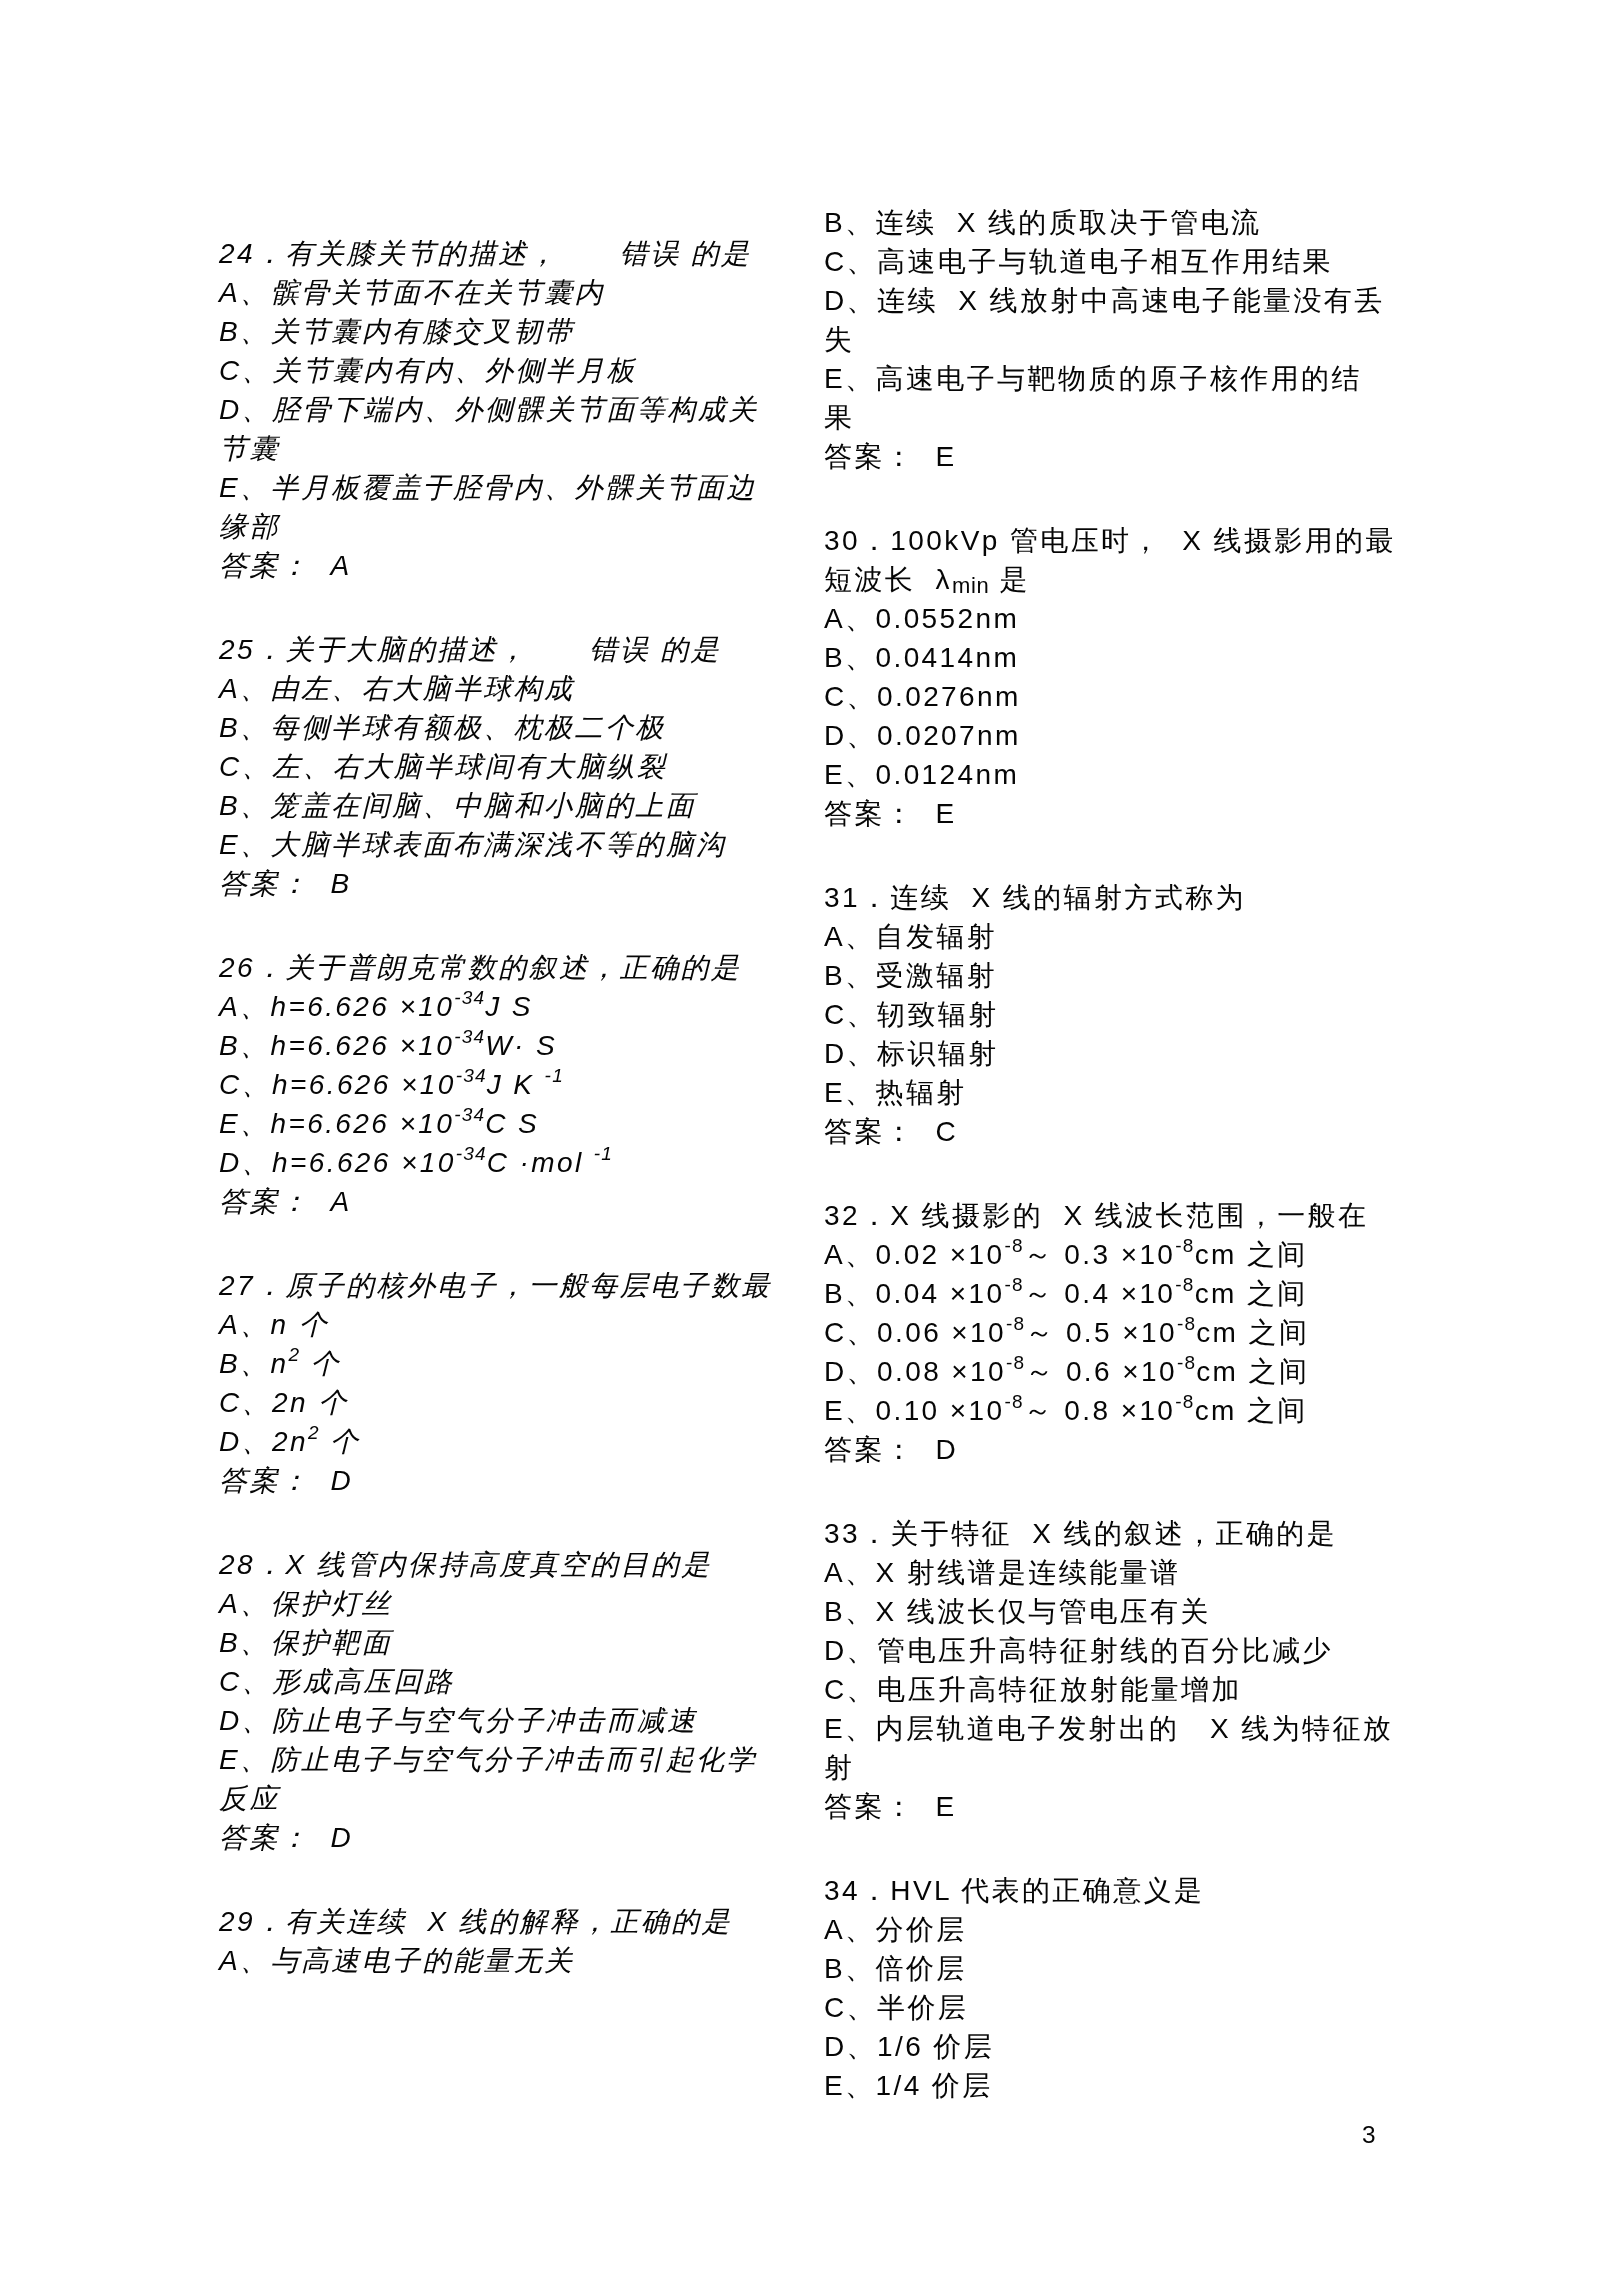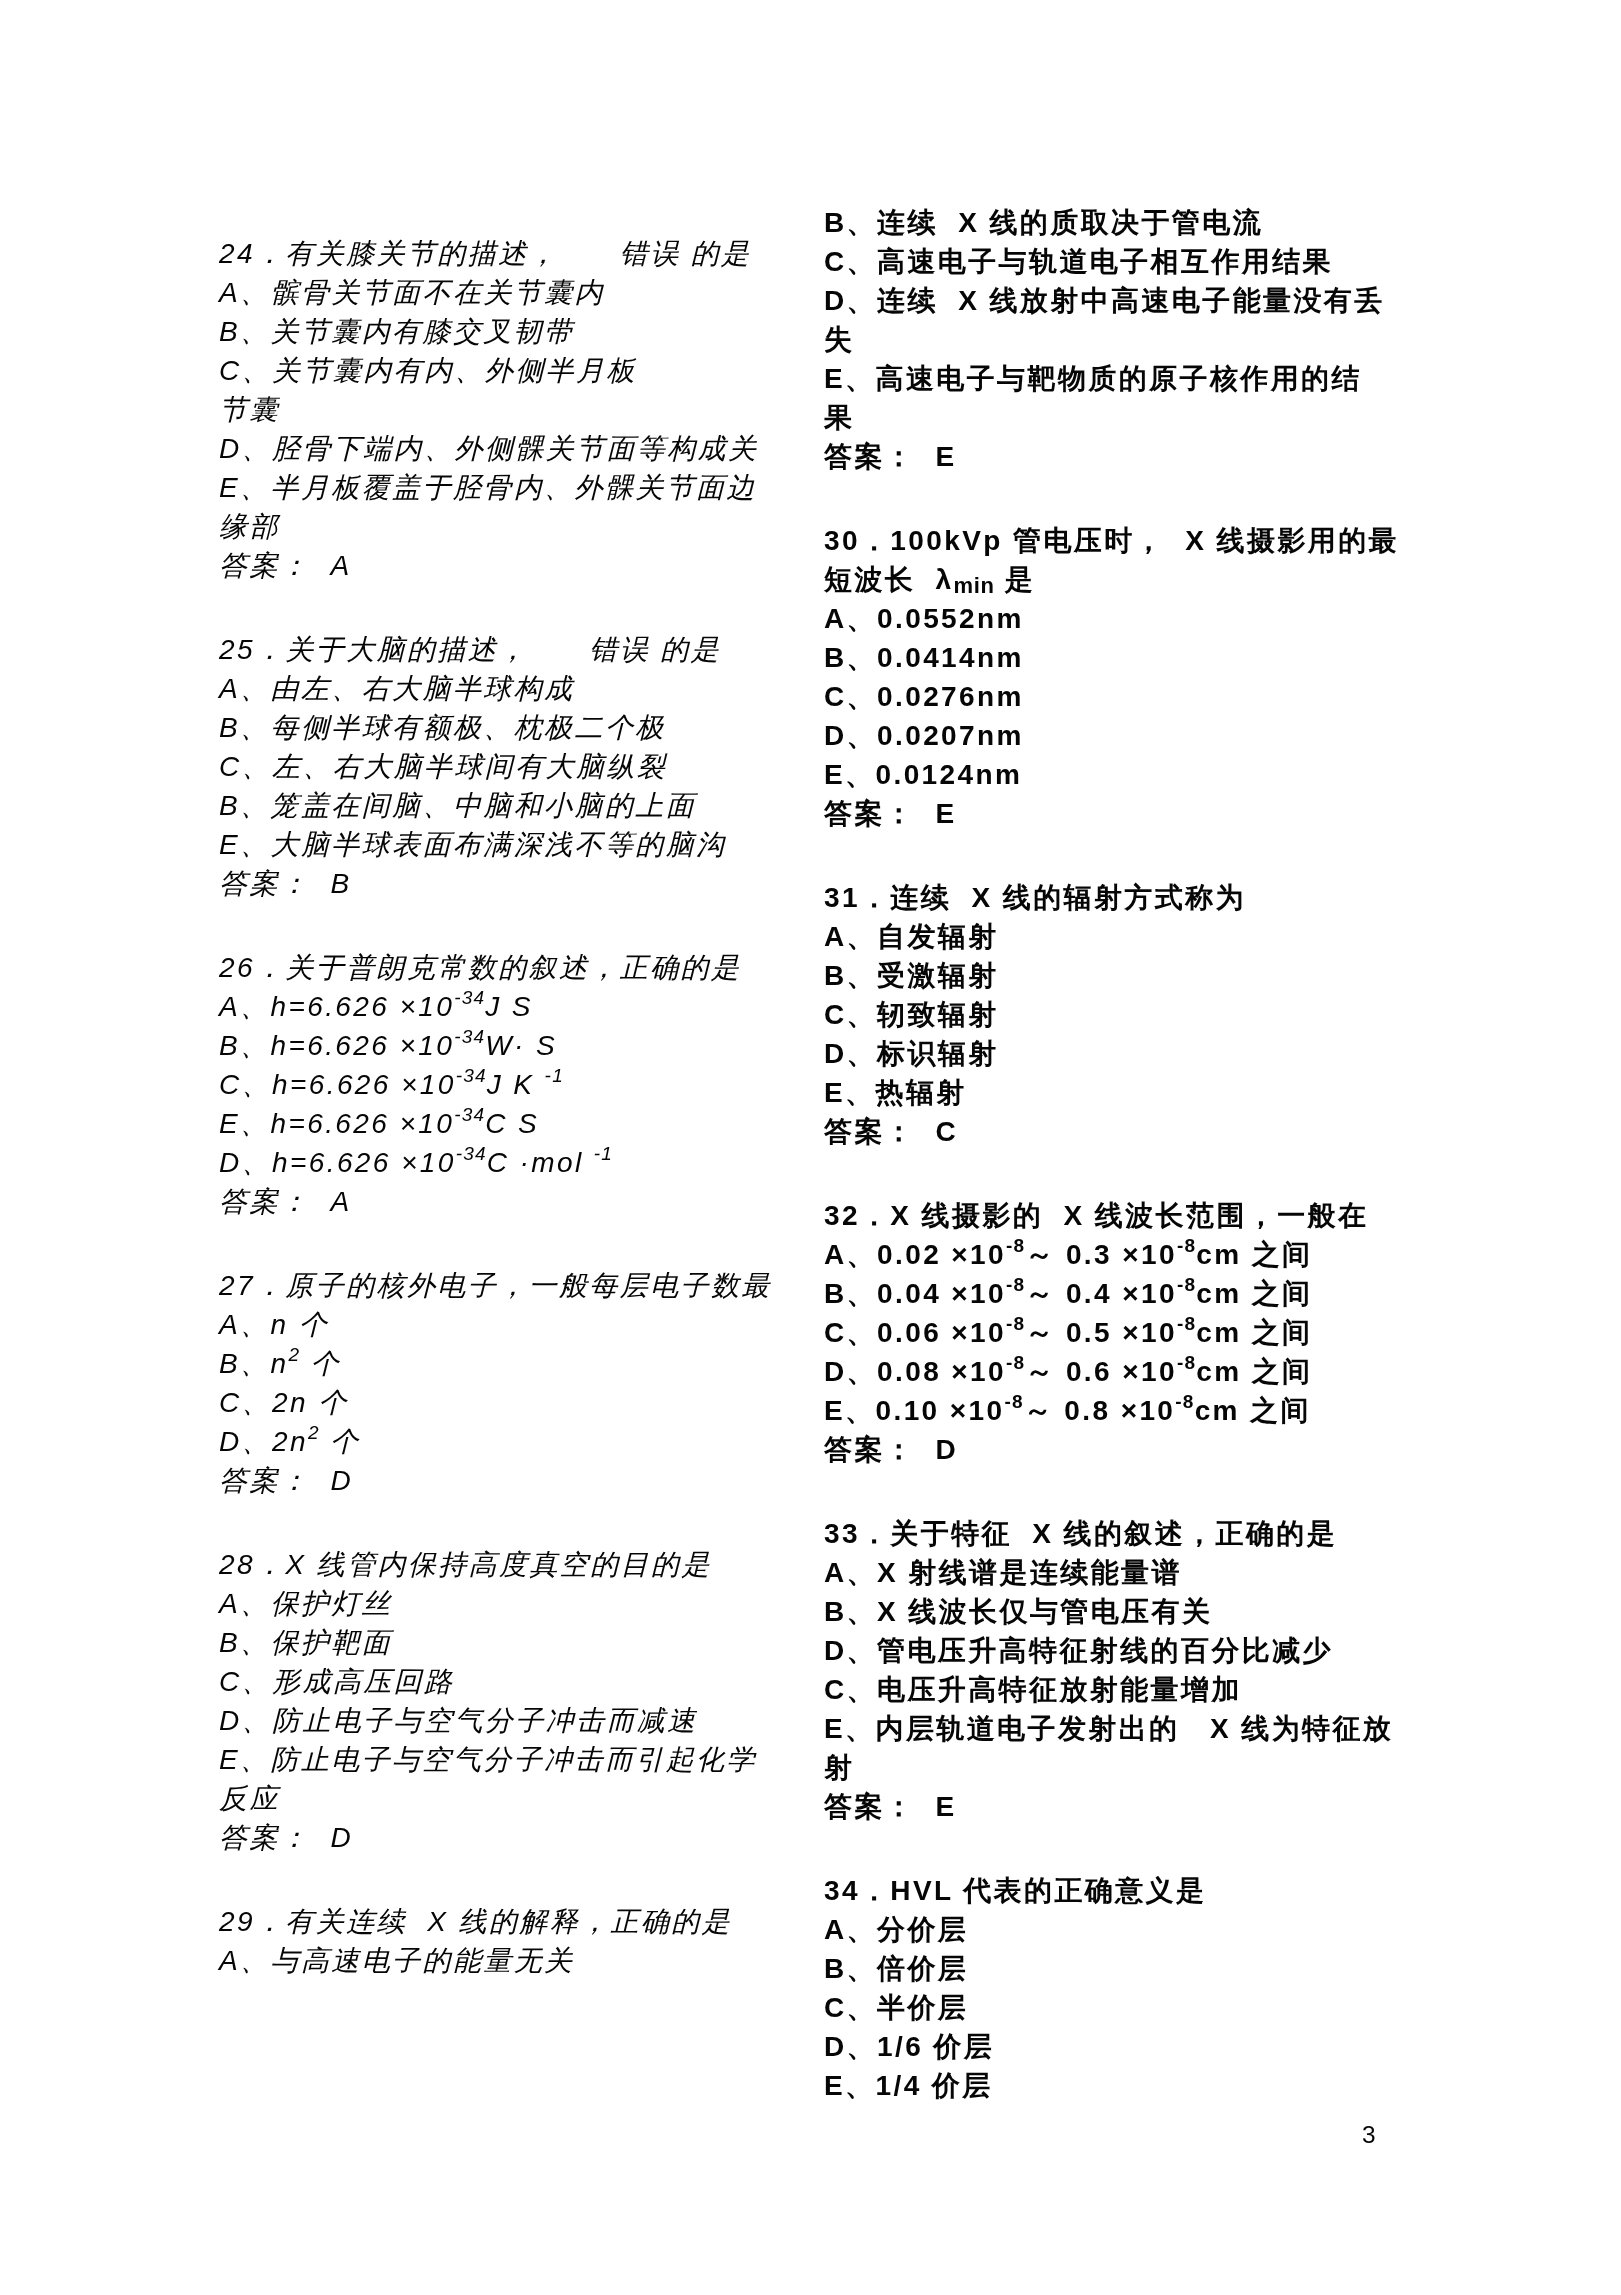--- a/index.html
+++ b/index.html
@@ -7,21 +7,21 @@
     position: relative;
     width: 1622px;
     height: 2295px;
     background: #ffffff;
     font-family: "Liberation Sans", "DejaVu Sans", sans-serif;
     color: #000000;
     overflow: hidden;
   }
   .column { position: absolute; }
   .column-left  { left: 219px;  top: 234px; width: 605px; font-style: italic; }
-  .column-right { left: 824px; top: 203px; width: 647px; font-weight: bold; }
+  .column-right { left: 824px; top: 203px; width: 647px; }
   .question-block { margin-bottom: 45px; }
   .text-line {
     white-space: pre;
     font-size: 28px;
     line-height: 39px;
     letter-spacing: 2.4px;
     color: #060606;
   }
   .seg { letter-spacing: 2.4px; }
   .sup {
@@ -50,22 +50,22 @@
 </head>
 <body>
 
 <div class="page">
   <div class="column column-left">
       <div class="question-block">
         <div class="text-line">24．有关膝关节的描述，　　错误 的是</div>
         <div class="text-line">A、髌骨关节面不在关节囊内</div>
         <div class="text-line">B、关节囊内有膝交叉韧带</div>
         <div class="text-line">C、关节囊内有内、外侧半月板</div>
+        <div class="text-line">D、胫骨下端内、外侧髁关节面等构成关</div>
         <div class="text-line">节囊</div>
-        <div class="text-line">D、胫骨下端内、外侧髁关节面等构成关</div>
         <div class="text-line">E、半月板覆盖于胫骨内、外髁关节面边</div>
         <div class="text-line">缘部</div>
         <div class="text-line">答案：  A</div>
       </div>
       <div class="question-block">
         <div class="text-line">25．关于大脑的描述，　　错误 的是</div>
         <div class="text-line">A、由左、右大脑半球构成</div>
         <div class="text-line">B、每侧半球有额极、枕极二个极</div>
         <div class="text-line">C、左、右大脑半球间有大脑纵裂</div>
         <div class="text-line">B、笼盖在间脑、中脑和小脑的上面</div>

